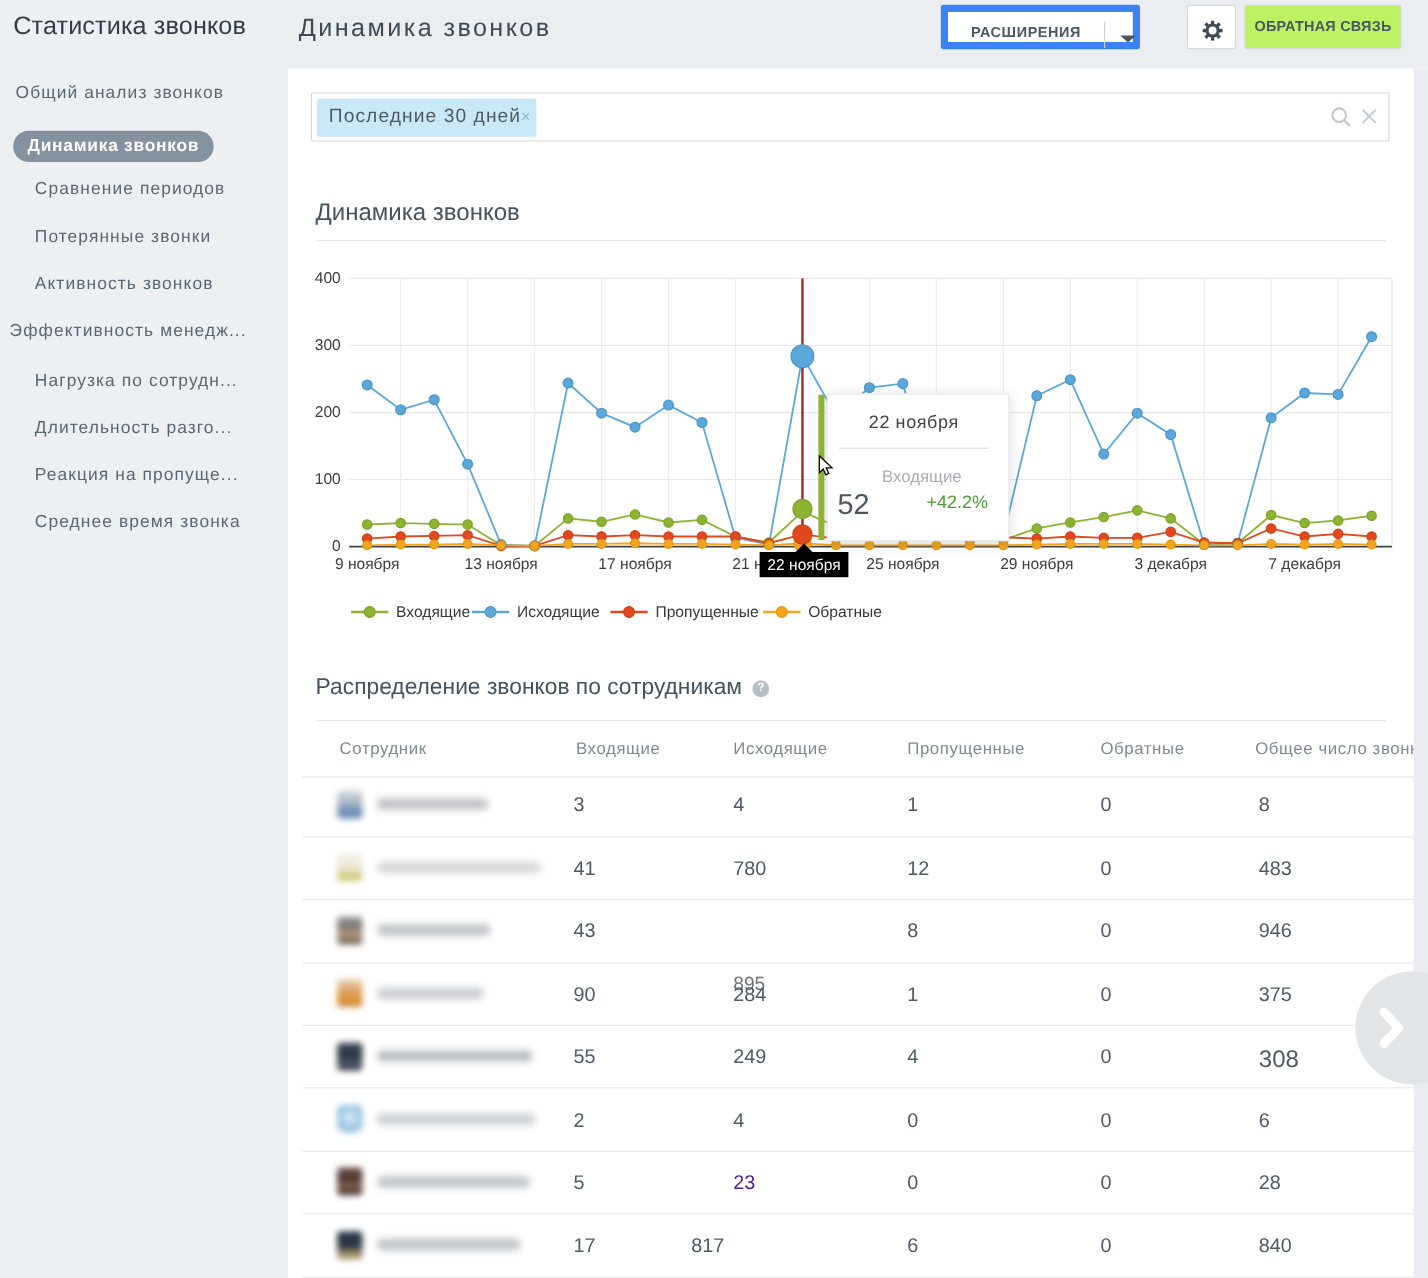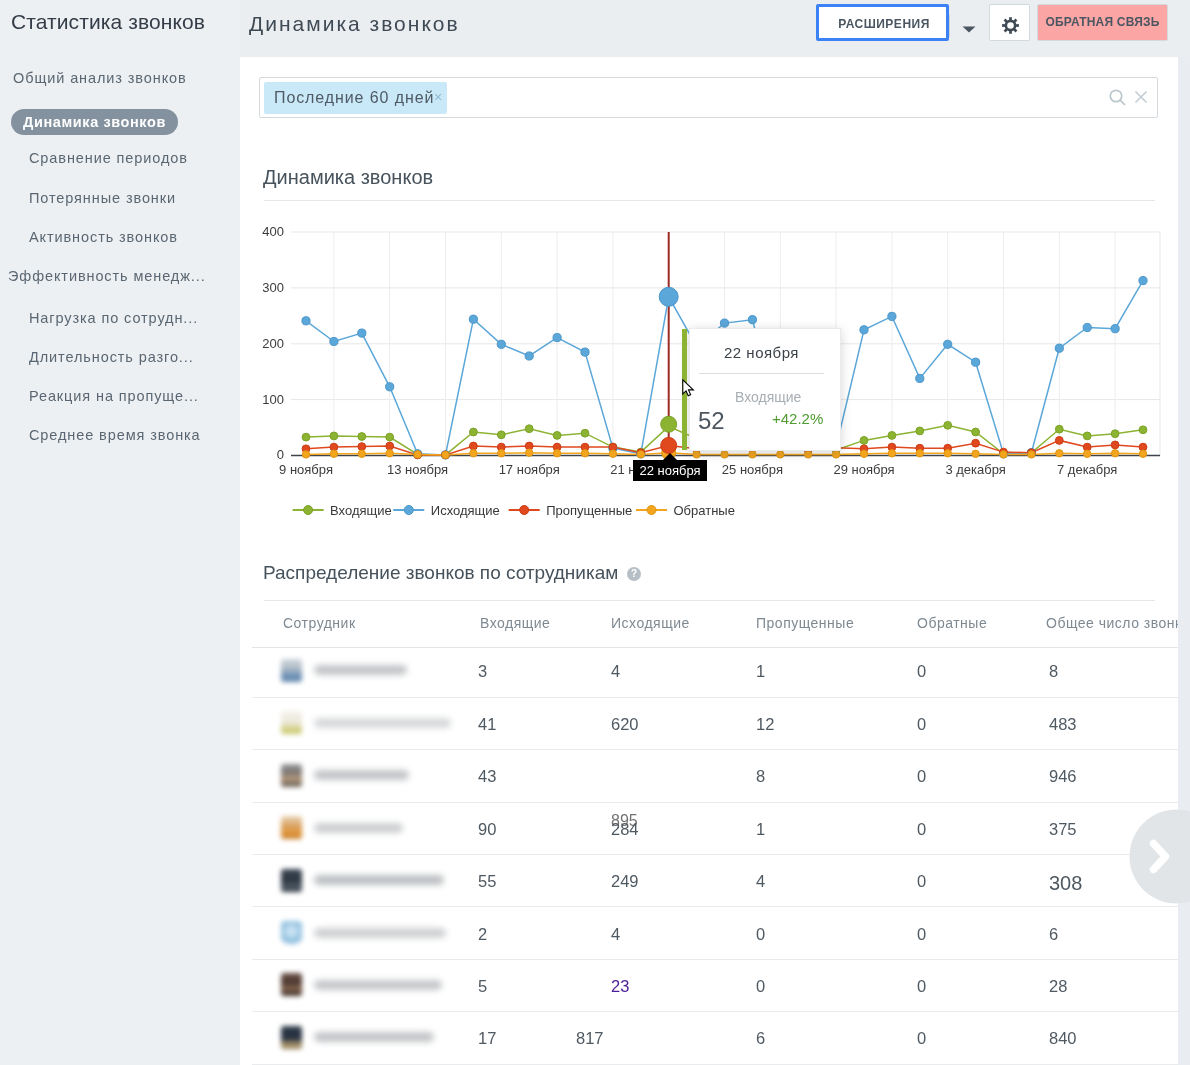--- a/index.html
+++ b/index.html
@@ -20,37 +20,37 @@
 <div class="abs" style="left:29px;top:150px;font-size:14.5px;letter-spacing:.9px;color:#5a6772">Сравнение периодов</div>
 <div class="abs" style="left:29px;top:189.5px;font-size:14.5px;letter-spacing:.9px;color:#5a6772">Потерянные звонки</div>
 <div class="abs" style="left:29px;top:228.7px;font-size:14.5px;letter-spacing:.9px;color:#5a6772">Активность звонков</div>
 <div class="abs" style="left:8px;top:268px;font-size:14.5px;letter-spacing:.9px;color:#5a6772">Эффективность менедж...</div>
 <div class="abs" style="left:29px;top:309.6px;font-size:14.5px;letter-spacing:.9px;color:#5a6772">Нагрузка по сотрудн...</div>
 <div class="abs" style="left:29px;top:348.8px;font-size:14.5px;letter-spacing:.9px;color:#5a6772">Длительность разго...</div>
 <div class="abs" style="left:29px;top:388px;font-size:14.5px;letter-spacing:.9px;color:#5a6772">Реакция на пропуще...</div>
 <div class="abs" style="left:29px;top:427.2px;font-size:14.5px;letter-spacing:.9px;color:#5a6772">Среднее время звонка</div>
 
 <div class="abs" style="left:249px;top:12px;font-size:21px;letter-spacing:2px;color:#3f4a55">Динамика звонков</div>
-<div class="abs" style="left:816px;top:4px;width:133px;height:37px;background:#fff;border:3px solid #3b82f6;border-radius:2px">
+<div class="abs" style="left:784px;top:4px;width:166px;height:37px;background:#fff;border:6px solid #3b82f6;border-radius:2px">
   <div class="abs" style="left:0;top:0;width:130px;height:35px;text-align:center;line-height:35px;font-size:12px;font-weight:700;letter-spacing:.5px;color:#4a5661">РАСШИРЕНИЯ</div>
   <div class="abs" style="left:130px;top:8px;width:1px;height:22px;background:#ccd3d9"></div>
   <svg class="abs" style="left:143px;top:19px" width="14" height="7">
       <path d="M0.5 0.5 L13.5 0.5 L7 6.5 Z" fill="#4a5661"></path>
     </svg>
 </div>
 <div class="abs" style="left:989px;top:4px;width:41px;height:37px;background:#fff;border:1px solid #d3dade;border-radius:2px">
   <svg class="abs" style="left:11.5px;top:11.5px" width="17" height="17" viewBox="0 0 20 20">
       <path fill="#3f4a55" fill-rule="evenodd" d="M8.50 3.16 L8.28 0.15 L11.72 0.15 L11.50 3.16 L12.68 3.53 L13.77 4.10 L15.75 1.82 L18.18 4.25 L15.90 6.23 L16.47 7.32 L16.84 8.50 L19.85 8.28 L19.85 11.72 L16.84 11.50 L16.47 12.68 L15.90 13.77 L18.18 15.75 L15.75 18.18 L13.77 15.90 L12.68 16.47 L11.50 16.84 L11.72 19.85 L8.28 19.85 L8.50 16.84 L7.32 16.47 L6.23 15.90 L4.25 18.18 L1.82 15.75 L4.10 13.77 L3.53 12.68 L3.16 11.50 L0.15 11.72 L0.15 8.28 L3.16 8.50 L3.53 7.32 L4.10 6.23 L1.82 4.25 L4.25 1.82 L6.23 4.10 L7.32 3.53 Z M10.00 6.10 A3.90 3.90 0 1 0 10.00 13.90 A3.90 3.90 0 1 0 10.00 6.10 Z"></path>
     </svg>
 </div>
-<div class="abs" style="left:1037px;top:4px;width:131px;height:37px;background:#fca5a5;border:1px solid #d3dade;border-radius:2px;text-align:center;line-height:35px;font-size:12px;font-weight:700;letter-spacing:.2px;color:#4a5661">ОБРАТНАЯ СВЯЗЬ</div>
+<div class="abs" style="left:1037px;top:4px;width:131px;height:37px;background:#bef264;border:1px solid #d3dade;border-radius:2px;text-align:center;line-height:35px;font-size:12px;font-weight:700;letter-spacing:.2px;color:#4a5661">ОБРАТНАЯ СВЯЗЬ</div>
 
 <div class="abs" style="left:259px;top:77px;width:899px;height:41px;background:#fff;border:1px solid #d3d9dd;border-radius:2px"></div>
 <div class="abs" style="left:264px;top:82px;width:183px;height:32px;background:#c9e8f8;border-radius:2px">
-  <span class="abs" style="left:10px;top:7px;font-size:16px;letter-spacing:.9px;color:#4e5a64">Последние 60 дней</span>
+  <span class="abs" style="left:10px;top:7px;font-size:16px;letter-spacing:.9px;color:#4e5a64">Последние 30 дней</span>
   <span class="abs" style="left:170px;top:7px;font-size:14px;color:#8fbbd3">×</span>
 </div>
 <svg class="abs" style="left:1108px;top:88px" width="20" height="20" viewBox="0 0 20 20">
     <circle cx="8" cy="8" r="5.7" fill="none" stroke="#bcc6cd" stroke-width="1.7"></circle>
     <line x1="12.2" y1="12.2" x2="17" y2="17" stroke="#bcc6cd" stroke-width="1.7"></line>
   </svg>
 <svg class="abs" style="left:1133px;top:89px" width="16" height="16" viewBox="0 0 16 16">
     <path d="M2.5 2.5 L13.5 13.5 M13.5 2.5 L2.5 13.5" stroke="#c5ced4" stroke-width="1.7"></path>
   </svg>
 
@@ -268,21 +268,21 @@
 <div style="position:absolute;left:314px;top:665.4px;width:93px;height:10px;border-radius:5px;background:#868c91;opacity:0.50;filter:blur(3px)"></div>
 <div style="position:absolute;left:478px;top:662.4px;font-size:16.5px;color:#4f5962">3</div>
 <div style="position:absolute;left:611px;top:662.4px;font-size:16.5px;color:#4f5962">4</div>
 <div style="position:absolute;left:756px;top:662.4px;font-size:16.5px;color:#4f5962">1</div>
 <div style="position:absolute;left:917px;top:662.4px;font-size:16.5px;color:#4f5962">0</div>
 <div style="position:absolute;left:1049px;top:662.4px;font-size:16.5px;color:#4f5962">8</div>
 <div style="position:absolute;left:252px;top:749.0px;width:926px;height:1px;background:#e9ebed"></div>
 <div style="position:absolute;left:281px;top:711.3px;width:21px;height:23px;border-radius:3px;background:linear-gradient(180deg,#f3f1ea 0%,#ece8dc 50%,#d6d388 78%,#c3c266 100%);filter:blur(2.5px)"></div>
 <div style="position:absolute;left:314px;top:717.8px;width:137px;height:10px;border-radius:5px;background:#868c91;opacity:0.33;filter:blur(3px)"></div>
 <div style="position:absolute;left:478px;top:714.8px;font-size:16.5px;color:#4f5962">41</div>
-<div style="position:absolute;left:611px;top:714.8px;font-size:16.5px;color:#4f5962">620</div>
+<div style="position:absolute;left:611px;top:714.8px;font-size:16.5px;color:#4f5962">780</div>
 <div style="position:absolute;left:756px;top:714.8px;font-size:16.5px;color:#4f5962">12</div>
 <div style="position:absolute;left:917px;top:714.8px;font-size:16.5px;color:#4f5962">0</div>
 <div style="position:absolute;left:1049px;top:714.8px;font-size:16.5px;color:#4f5962">483</div>
 <div style="position:absolute;left:252px;top:801.5px;width:926px;height:1px;background:#e9ebed"></div>
 <div style="position:absolute;left:281px;top:763.8px;width:21px;height:23px;border-radius:3px;background:linear-gradient(180deg,#94979a 0%,#7b7470 40%,#b89b7d 60%,#635c55 100%);filter:blur(2.5px)"></div>
 <div style="position:absolute;left:314px;top:770.3px;width:95px;height:10px;border-radius:5px;background:#868c91;opacity:0.50;filter:blur(3px)"></div>
 <div style="position:absolute;left:478px;top:767.3px;font-size:16.5px;color:#4f5962">43</div>
 <div style="position:absolute;left:611px;top:812px;font-size:16px;color:#737373">895</div>
 <div style="position:absolute;left:756px;top:767.3px;font-size:16.5px;color:#4f5962">8</div>
 <div style="position:absolute;left:917px;top:767.3px;font-size:16.5px;color:#4f5962">0</div>

